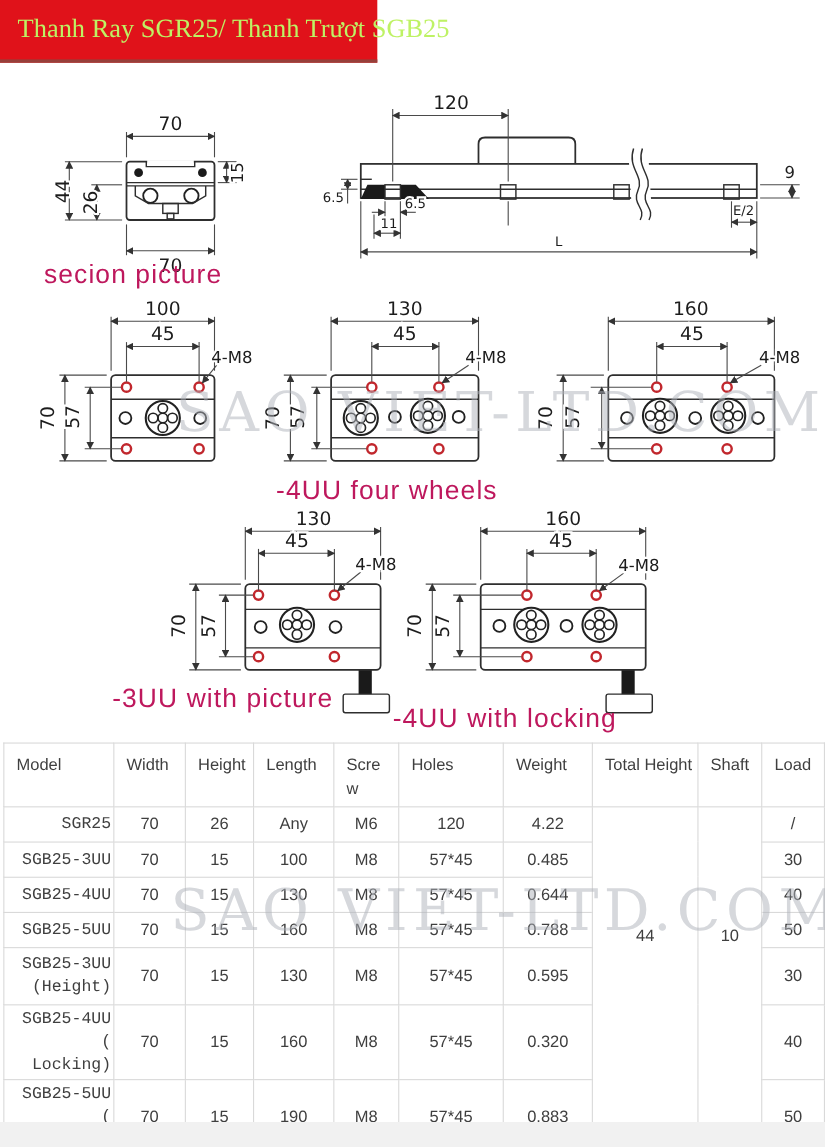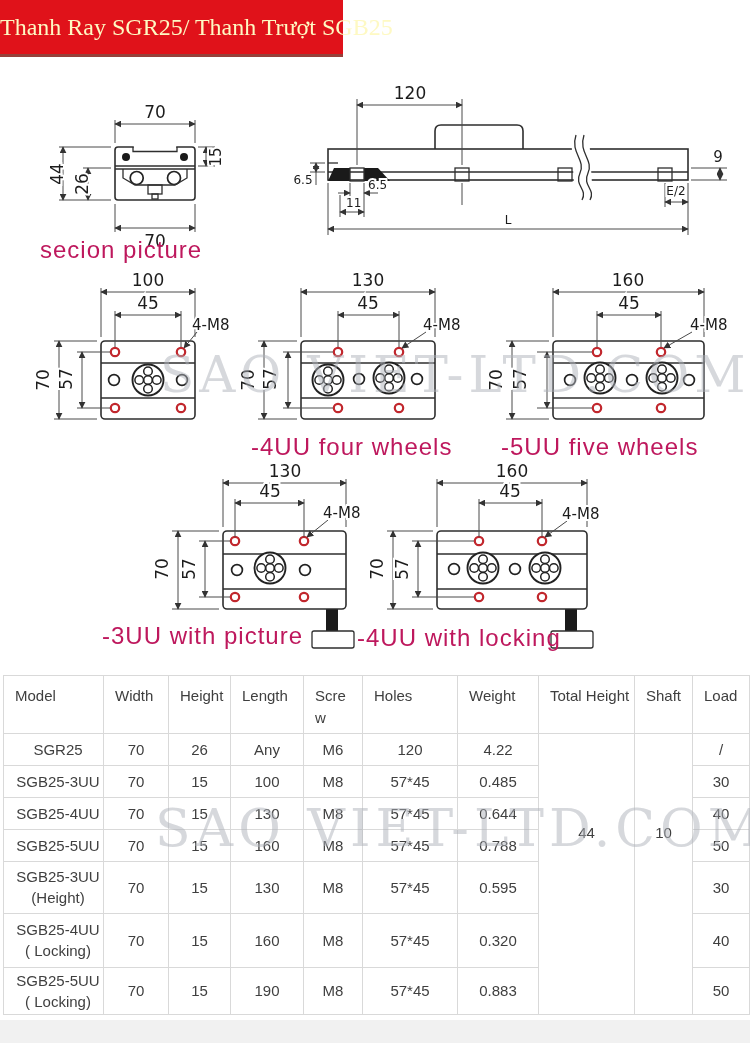--- a/index.html
+++ b/index.html
@@ -1,22 +1,22 @@
 <!DOCTYPE html>
 <html><head>
 <meta charset="utf-8">
 <style>
   html,body{margin:0;padding:0;background:#fff;}
   #page{position:relative;width:750px;height:1043px;background:#fff;overflow:hidden;
         font-family:"Liberation Sans",sans-serif;}
   
   #banner{position:absolute;left:0;top:0;width:343px;height:54px;background:#e0121a;
           border-bottom:3px solid #96403a;}
-  #banner .t{font-family:"Liberation Serif",serif;color:#fef9c3;font-size:24px;line-height:54px;
-             white-space:nowrap;}
+  #banner .t{font-family:"Liberation Serif",serif;color:#bef264;font-size:24px;line-height:54px;
+             padding-left:16px;white-space:nowrap;}
   
   svg.diag{position:absolute;overflow:visible;}
   .ln{stroke:#2e2e2e;stroke-width:1.6;fill:none;}
   .ln2{stroke:#2e2e2e;stroke-width:1.3;fill:none;}
   .dim{stroke:#4a4a4a;stroke-width:1;fill:none;}
   .ext{stroke:#4a4a4a;stroke-width:1;fill:none;}
   .dimtxt{font-family:"DejaVu Sans",sans-serif;font-size:17px;fill:#1c1c1c;
           paint-order:stroke;stroke:#fff;stroke-width:4px;}
   .dimtxt.sm{font-size:12px;}
   .dimtxt.md{font-size:15px;}
@@ -31,21 +31,21 @@
       letter-spacing:5px;white-space:nowrap;pointer-events:none;}
   #wm1{left:160px;top:346px;font-size:50px;}
   #wm2{left:155px;top:798px;font-size:52px;}
   
   table#spec{position:absolute;left:3px;top:675px;width:746px;border-collapse:collapse;
              table-layout:fixed;font-size:15px;color:#3f3f3f;background:#fff;}
   #spec td,#spec th{border:1px solid #d9d9d9;font-weight:400;}
   #spec th{text-align:left;vertical-align:top;padding:9px 4px 4px 11px;line-height:1.45;}
   #spec th.brk{word-break:break-all;padding-right:16px;}
   #spec td{text-align:center;vertical-align:middle;padding:2px;line-height:1.4;}
-  #spec td.model{text-align:center;padding-left:11px;}
+  #spec td.model{text-align:right;padding-left:11px;font-family:Liberation Mono, monospace;}
   #spec td.merge{vertical-align:middle;padding-bottom:84px;}
   #footer-strip{position:absolute;left:0;top:1020px;width:750px;height:23px;background:#f1f1f1;}
 </style>
 </head>
 <body>
 
 <div id="page">
 
   <svg width="0" height="0" style="position:absolute">
     <defs>
@@ -336,23 +336,22 @@
       <text x="8" y="114" text-anchor="middle" transform="rotate(-90 8 114)" class="dimtxt">70</text>
       <line x1="99" y1="86" x2="37" y2="86" class="ext"></line>
       <line x1="99" y1="142" x2="37" y2="142" class="ext"></line>
       <line x1="43" y1="86" x2="43" y2="142" class="dim" marker-start="url(#arr)" marker-end="url(#arr)"></line>
       <text x="33" y="114" text-anchor="middle" transform="rotate(-90 33 114)" class="dimtxt">57</text>
     </g>
   </svg>
 
   <div class="caption" style="left:40px;top:236px">secion picture</div>
   <div class="caption" style="left:251px;top:433px">-4UU four wheels</div>
-  <div class="caption" style="left:501px;top:433px">-5UU five wheels</div>
   <div class="caption" style="left:102px;top:622px">-3UU with picture</div>
-  <div class="caption" style="left:357px;top:624px">-4UU with locking</div>
+  <div class="caption" style="left:357px;top:640px">-4UU with locking</div>
 
   <table id="spec">
     <colgroup>
       <col style="width:100px">
         <col style="width:65px">
         <col style="width:62px">
         <col style="width:73px">
       <col style="width:59px">
         <col style="width:95px">
         <col style="width:81px">

